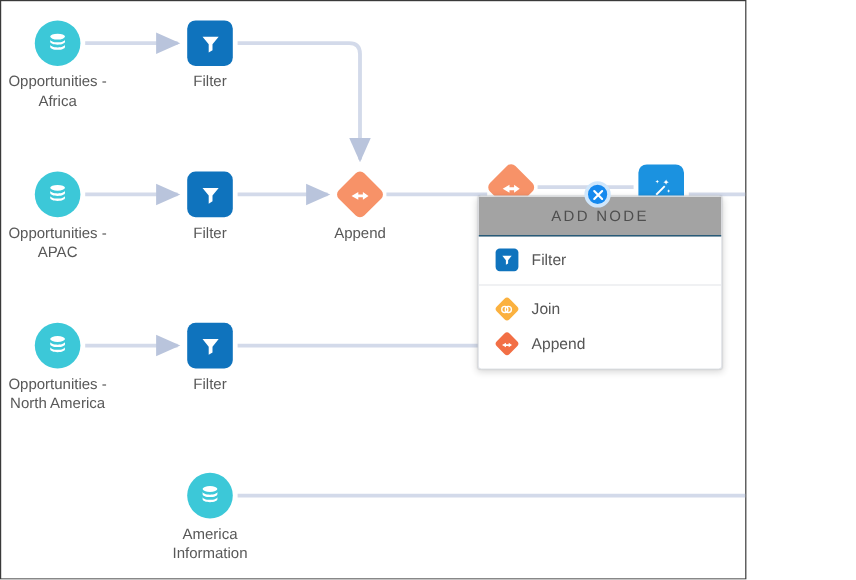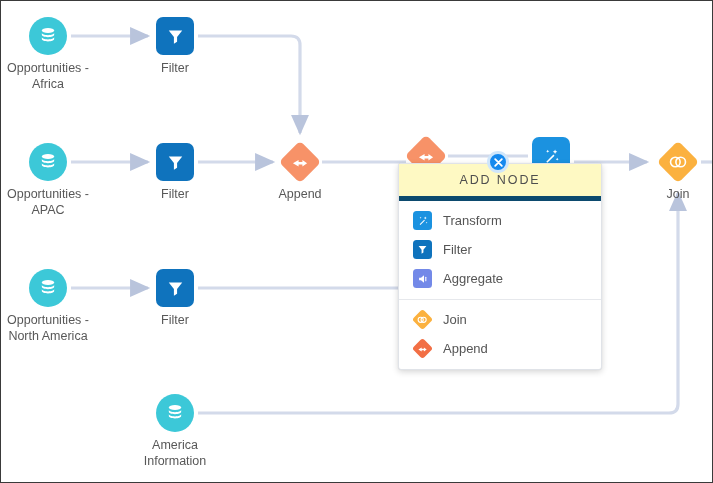--- a/index.html
+++ b/index.html
@@ -4,21 +4,21 @@
 <style>
   html, body {
     margin: 0; padding: 0;
     background: #ffffff;
   }
   body {
     font-family: "Liberation Sans", sans-serif;
   }
   #screen {
     position: relative;
-    width: 713px;
+    width: 622px;
     height: 483px;
     background: #ffffff;
     border: 1px solid #3a3a3a;
     box-sizing: border-box;
     overflow: hidden;
   }
   #canvas {
     position: absolute;
     inset: 0;
     overflow: hidden;
@@ -99,22 +99,22 @@
     top: 162px;
     width: 202px;
     background: #ffffff;
     border: 1px solid #e0e3e8;
     border-radius: 3px;
     box-shadow: 0 2px 6px rgba(0,0,0,0.16), 0 0 1px rgba(0,0,0,0.1);
     z-index: 40;
   }
   #popup .pop-header {
     height: 32px;
-    background: #fef9c3;
-    border-bottom: 5px solid #0c4a6e;
+    background: #a3a3a3;
+    border-bottom: 1px solid #0c4a6e;
     display: flex;
     align-items: center;
     justify-content: center;
     font-size: 12.5px;
     letter-spacing: 1.9px;
     color: #4e4e4e;
   }
   #popup .pop-section {
     padding: 5px 0 6px 0;
   }
@@ -350,50 +350,30 @@
           </span>
         </div>
       </div>
       <div class="label">Join</div>
     </div>
 
     <div id="popup">
       <div class="pop-header">ADD NODE</div>
 
       <div class="pop-section">
-        <div class="pop-item">
-          <span class="mini sq" style="background:#1b92e0;">
-            <svg width="12" height="12" viewBox="0 0 24 24" fill="#ffffff">
-              <path d="M5.4 18.6l9-9 1.4 1.4-9 9z"></path>
-              <path d="M16.5 3.2l.85 2.0 2.0.85-2.0.85-.85 2.0-.85-2.0-2.0-.85 2.0-.85z"></path>
-              <path d="M7.2 3.4l.6 1.4 1.4.6-1.4.6-.6 1.4-.6-1.4-1.4-.6 1.4-.6z"></path>
-              <path d="M19.2 13.6l.55 1.25 1.25.55-1.25.55-.55 1.25-.55-1.25-1.25-.55 1.25-.55z"></path>
-            </svg>
-          </span>
-          <span class="txt">Transform</span>
-        </div>
 
         <div class="pop-item">
           <span class="mini sq" style="background:#0f73bd;">
             <svg width="11" height="11" viewBox="0 0 24 24" fill="#ffffff">
               <path d="M3.5 4.5h17L14 12.6v6.1l-4 2.4v-8.5z"></path>
             </svg>
           </span>
           <span class="txt">Filter</span>
         </div>
 
-        <div class="pop-item">
-          <span class="mini sq" style="background:#7389e8;">
-            <svg width="12" height="12" viewBox="0 0 24 24" fill="#ffffff">
-              <path d="M14 4.5v15l-6-5.1H4.2v-4.8H8z"></path>
-              <rect x="16.5" y="7.5" width="2.2" height="9" rx="1.1"></rect>
-            </svg>
-          </span>
-          <span class="txt">Aggregate</span>
-        </div>
       </div>
 
       <div class="pop-section">
         <div class="pop-item">
           <span class="mini dia" style="background:#fbb13f;">
             <span>
               <svg width="11" height="8" viewBox="0 0 30 20">
                 <circle cx="11" cy="10" r="7" fill="none" stroke="#ffffff" stroke-width="3"></circle>
                 <circle cx="19" cy="10" r="7" fill="none" stroke="#ffffff" stroke-width="3"></circle>
               </svg>

